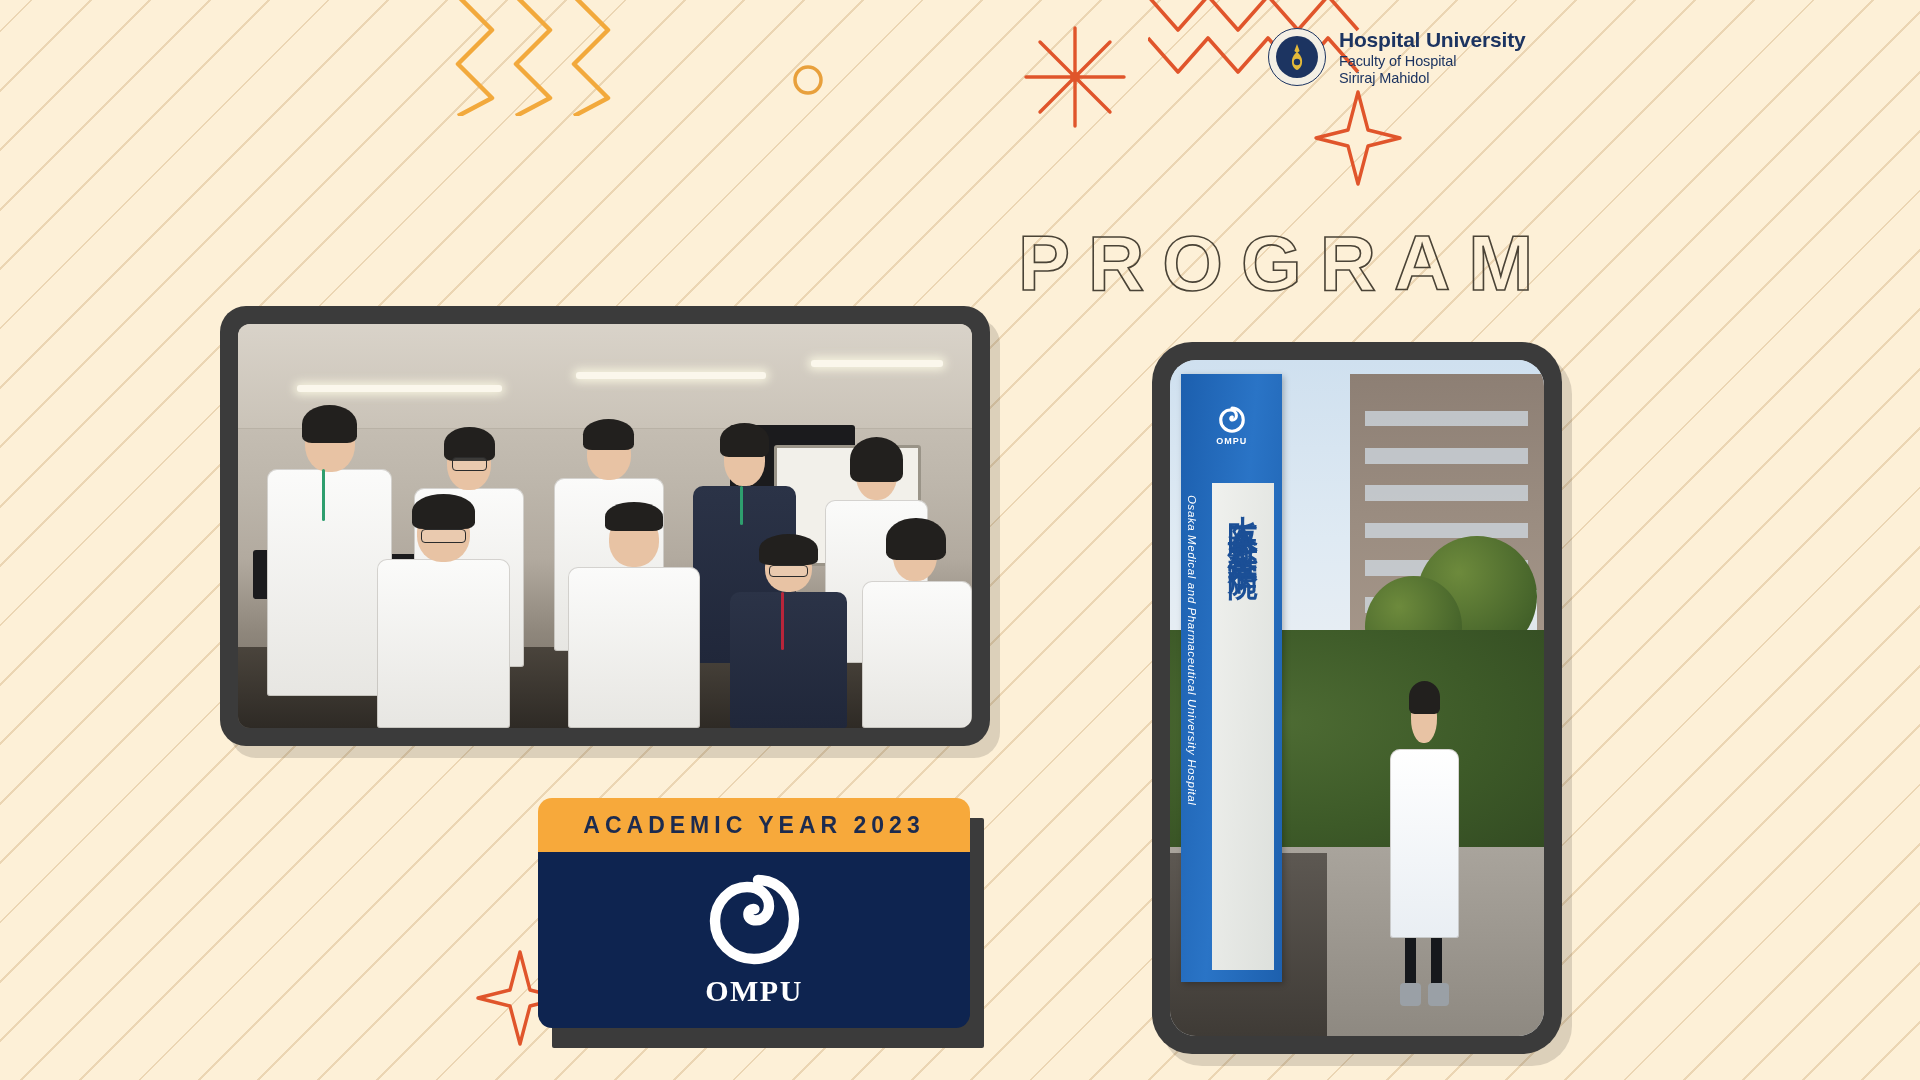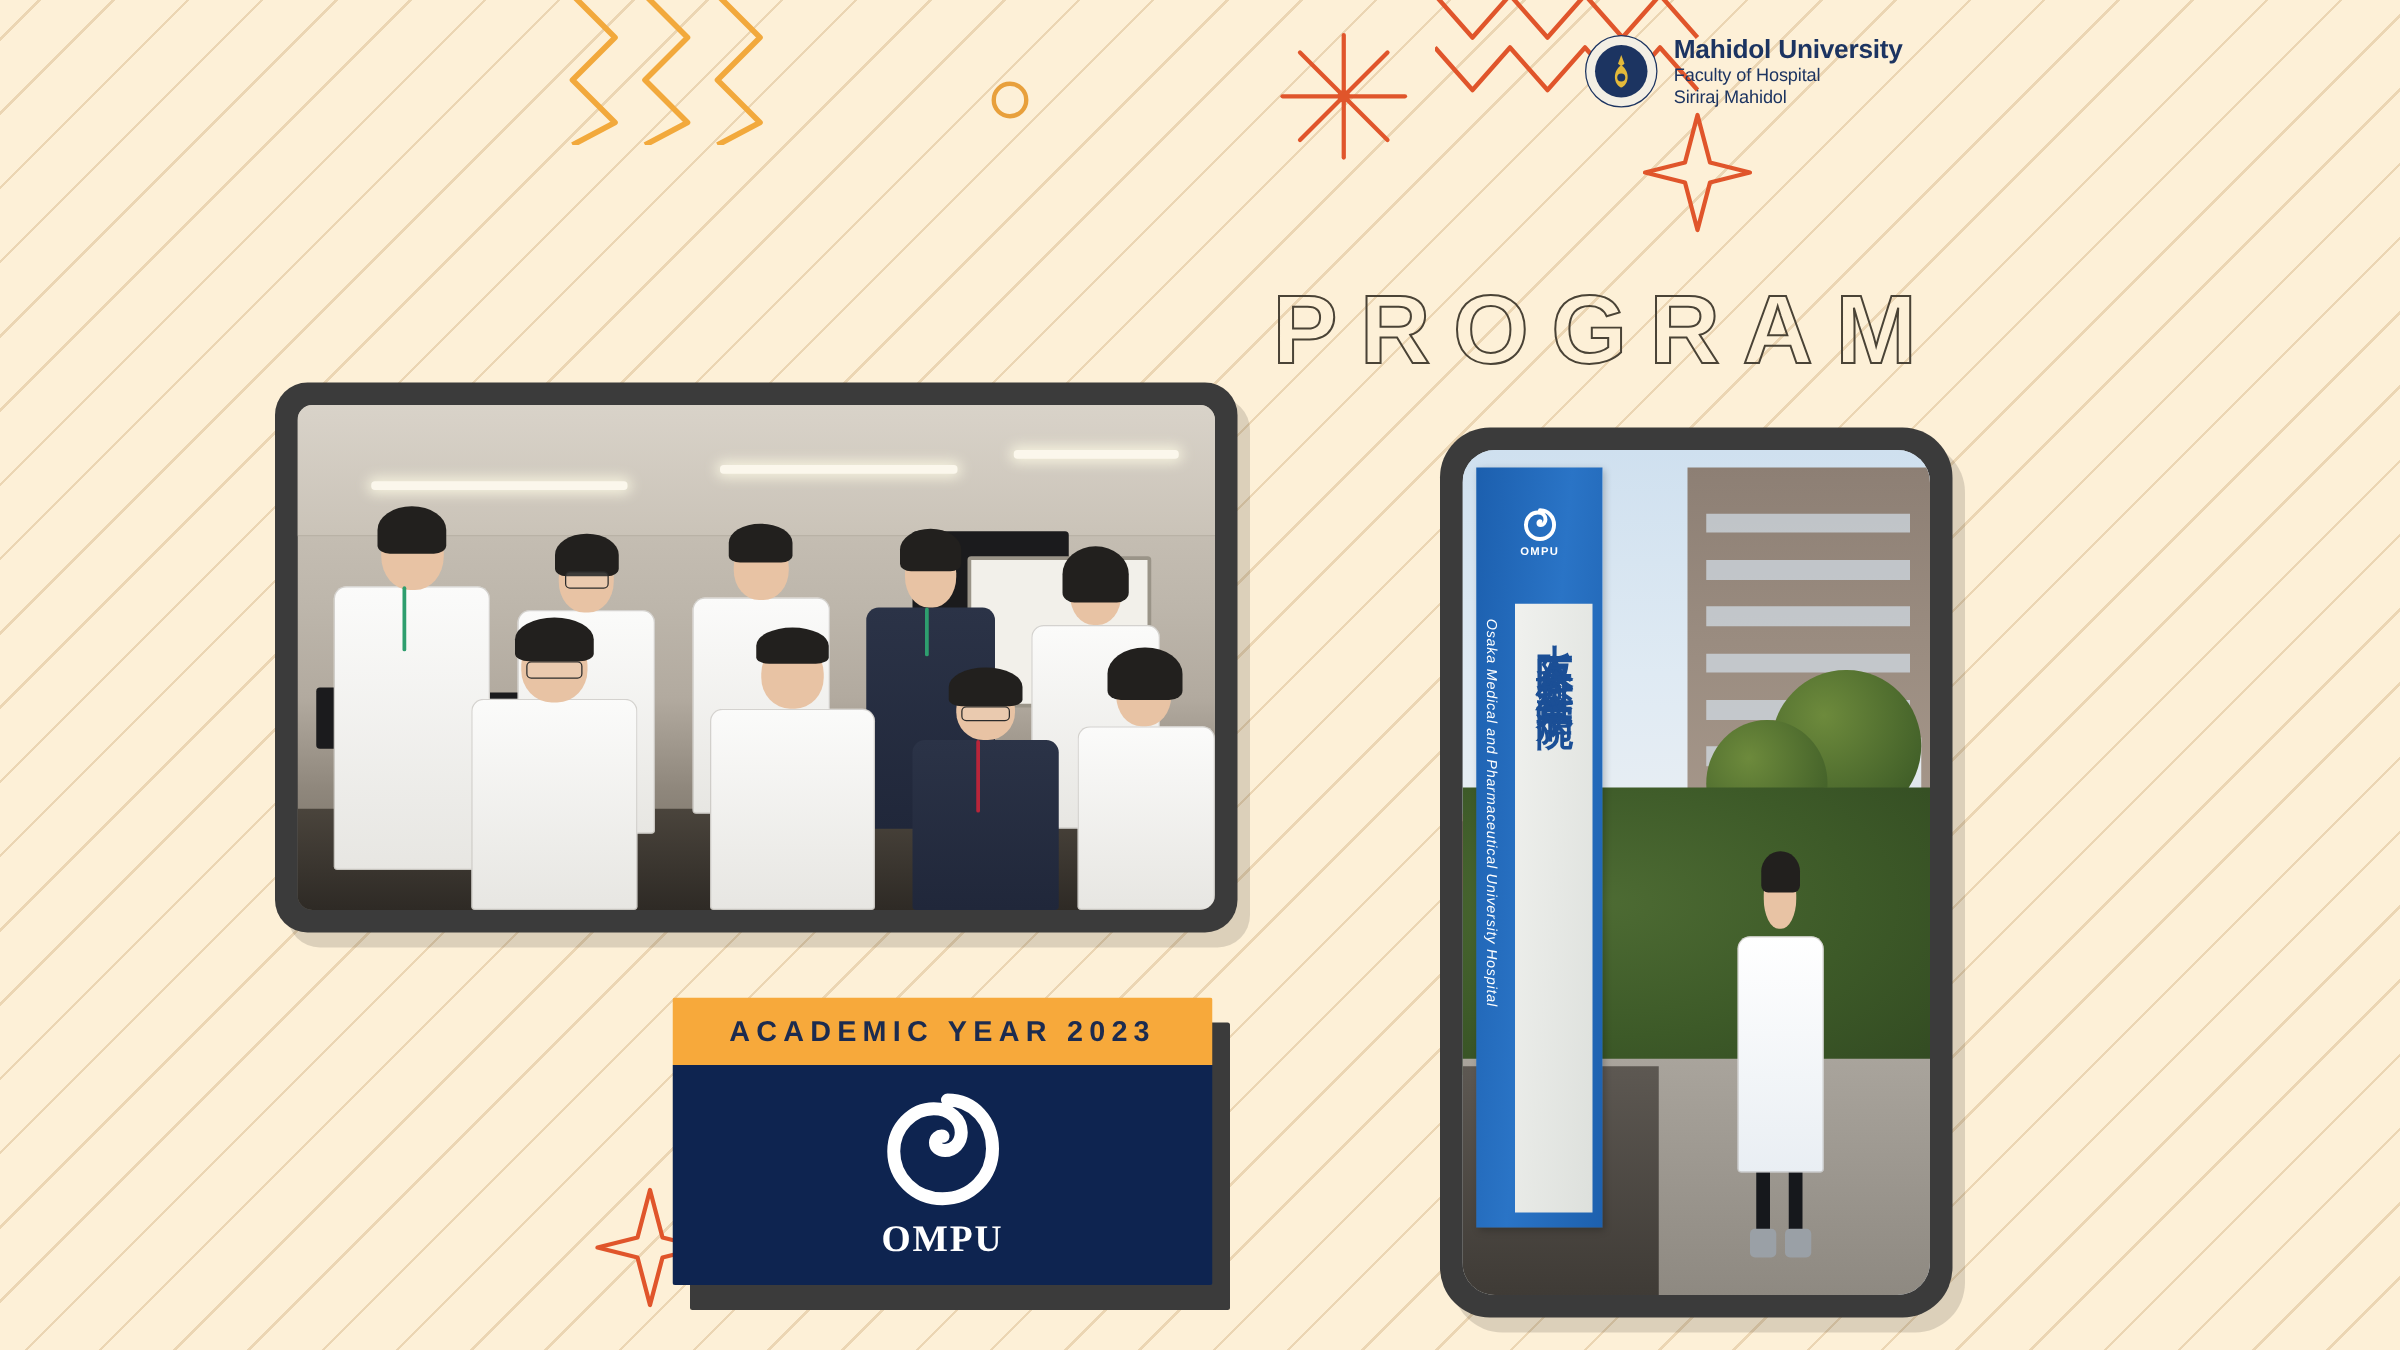--- a/index.html
+++ b/index.html
@@ -258,21 +258,21 @@
     position:absolute;
     left: 552px; top: 818px;
     width: 432px; height: 230px;
     background: #3B3B3B;
     border-radius: 2px;
   }
   .card {
     position:absolute;
     left: 538px; top: 798px;
     width: 432px; height: 230px;
-    border-radius: 2px;
+    border-radius: 14px;
     overflow: hidden;
     box-shadow: none;
   }
   .card-band {
     height: 54px;
     background: #F7A93B;
     display:flex; align-items:center; justify-content:center;
   }
   .card-band-text {
     font-size: 23px;
@@ -339,21 +339,21 @@
     <div class="logo-seal">
       <div class="inner">
         <svg width="26" height="30" viewBox="0 0 26 30">
           <path d="M13 2 L15.6 9 L13 11 L10.4 9 Z" fill="#E3B93A"></path>
           <path d="M13 10 C17 13 18.5 17 18 21 C17.5 25 15 27.5 13 28 C11 27.5 8.5 25 8 21 C7.5 17 9 13 13 10 Z" fill="#E3B93A"></path>
           <circle cx="13" cy="20" r="3.2" fill="#1C3461"></circle>
         </svg>
       </div>
     </div>
     <div class="logo-text">
-      <div class="logo-title">Mahidol University</div>
+      <div class="logo-title">Hospital University</div>
       <div class="logo-sub">Faculty of Hospital</div>
       <div class="logo-sub">Siriraj Mahidol</div>
     </div>
   </div>
 
   <div class="title-program">PROGRAM</div>
 
   <div class="frame frame-group">
     <div class="photo">
       <div class="room"></div>

